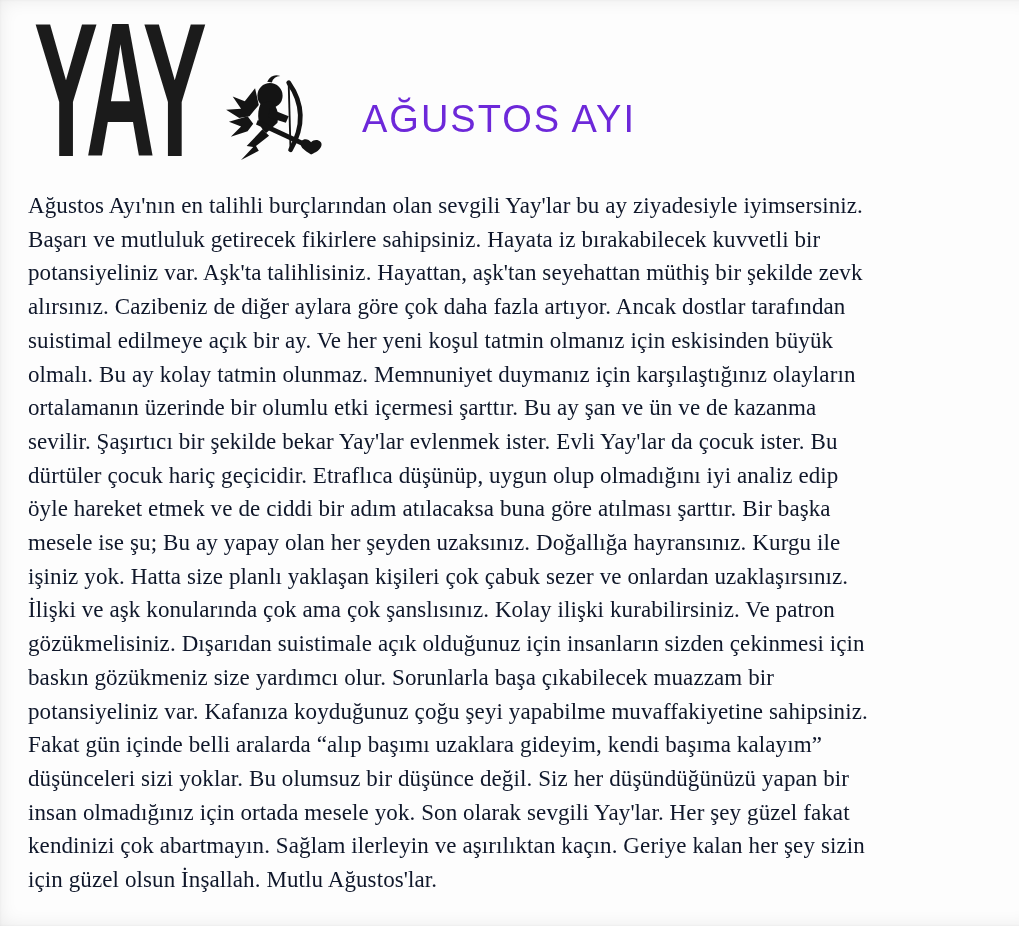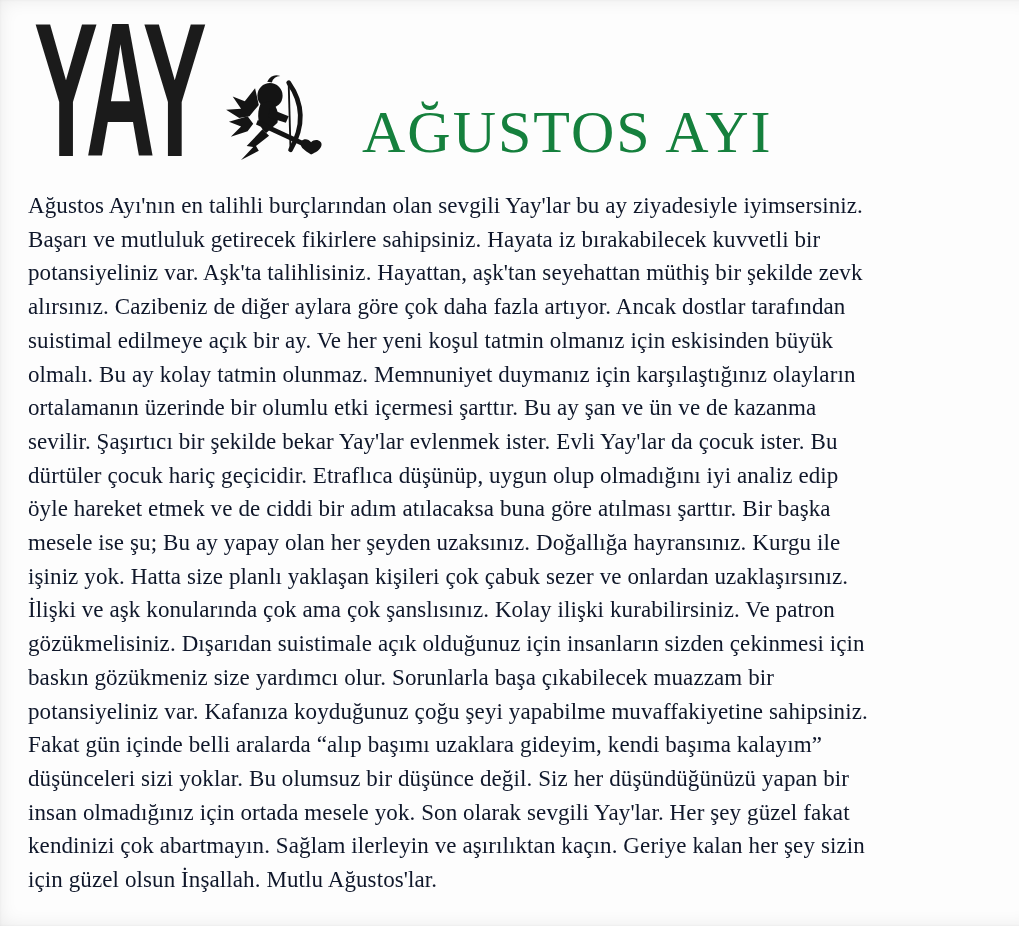--- a/index.html
+++ b/index.html
@@ -37,25 +37,25 @@
     white-space: nowrap;
   }
 
   .cupid { position: absolute; left: 214px; top: 66px; width: 112px; height: 106px; }
   .cupid svg { width: 100%; height: 100%; }
 
   .month-title {
     position: absolute;
     left: 362px;
     top: 99px;
-    font-family: Liberation Serif, serif;
-    font-size: 60px;
+    font-family: Liberation Sans, sans-serif;
+    font-size: 38px;
     line-height: 1.1;
     letter-spacing: 2px;
-    color: #15803d;
+    color: #6d28d9;
     white-space: nowrap;
   }
 
   
   .horoscope-text {
     position: absolute;
     left: 28px;
     top: 189px;
     width: 980px;
     font-family: "Liberation Serif", serif;

